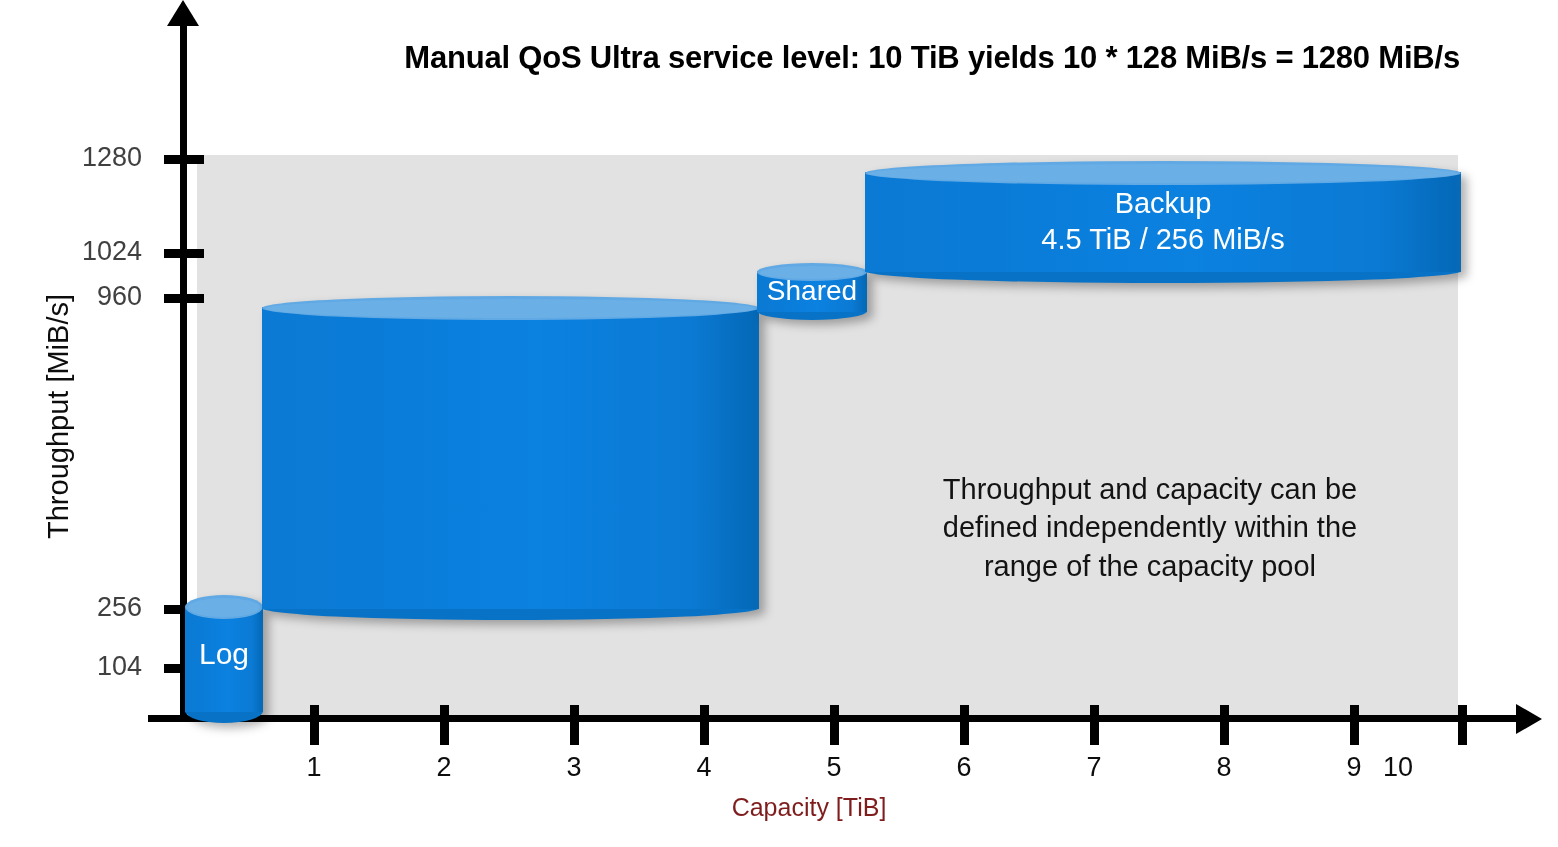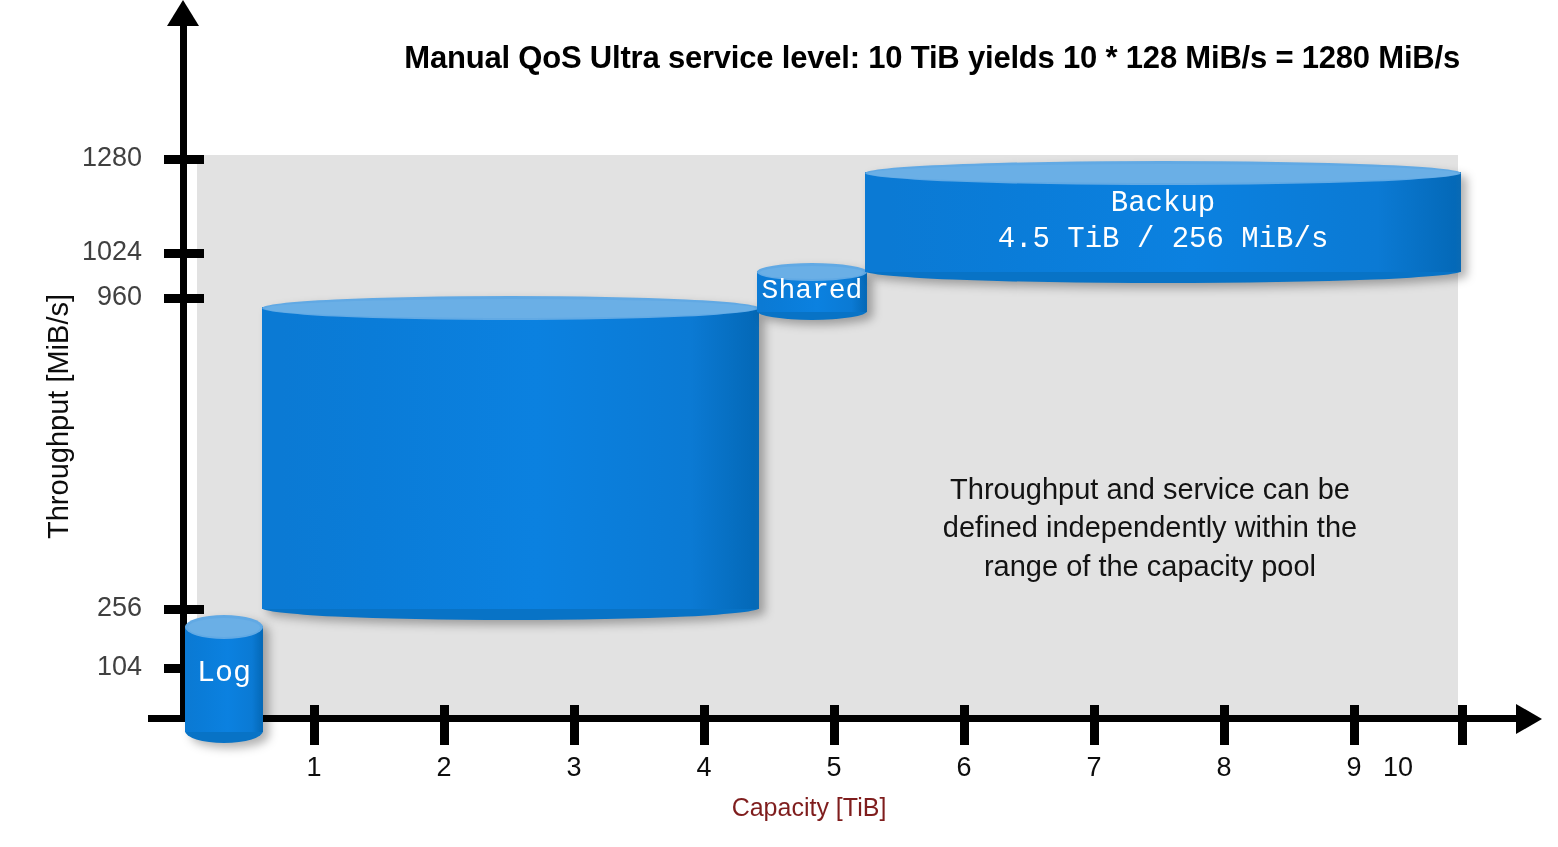--- a/index.html
+++ b/index.html
@@ -137,21 +137,20 @@
     font-size: 29px;
     color: #0d0d0d;
     transform: rotate(-90deg);
     transform-origin: center center;
   }
 
   
   .cyl {
     position: absolute;
     filter: drop-shadow(6px 5px 5px rgba(0,0,0,0.30));
-    font-family: Liberation Mono, monospace;
   }
   .cyl .body {
     position: absolute;
     left: 0;
     right: 0;
     top: 11px;
     bottom: 11px;
     background: linear-gradient(to right,
         #0b7ad4 0%, #0b7ad4 4%, #0a7cd8 22%,
         #0b81e0 55%, #0b7ad4 86%, #0469b8 99%, #0a6ab4 100%);
@@ -199,21 +198,21 @@
     left: 0;
     right: 0;
     text-align: center;
     color: #ffffff;
     line-height: 1.24;
     z-index: 5;
     pointer-events: none;
   }
 
   
-  #cyl-log   { left: 185px; top: 615px;  width: 78px;  height: 128px; }
+  #cyl-log   { left: 185px; top: 595px;  width: 78px;  height: 128px; }
   #cyl-log .label   { top: 40px; font-size: 30px; }
 
   #cyl-data  { left: 262px; top: 296px;  width: 497px; height: 324px; }
   #cyl-data .label  { top: 124px; font-size: 29px; }
 
   #cyl-shared{ left: 757px; top: 263px;  width: 110px; height: 57px; }
   #cyl-shared .label{ top: 11px; font-size: 28px; }
   #cyl-shared .top, #cyl-shared .bottom { height: 18px; }
   #cyl-shared .top-inner { height: 13px; }
   #cyl-shared .body { top: 8px; bottom: 8px; }
@@ -338,18 +337,18 @@
     <div class="top">
       <div class="top-inner"></div>
     </div>
     <div class="label">
       <div>Backup</div>
       <div>4.5 TiB / 256 MiB/s</div>
     </div>
   </div>
 
   <div class="annotation">
-    <div>Throughput and service can be</div>
+    <div>Throughput and capacity can be</div>
     <div>defined independently within the</div>
     <div>range of the capacity pool</div>
   </div>
 
 </div>
 
 </body></html>

